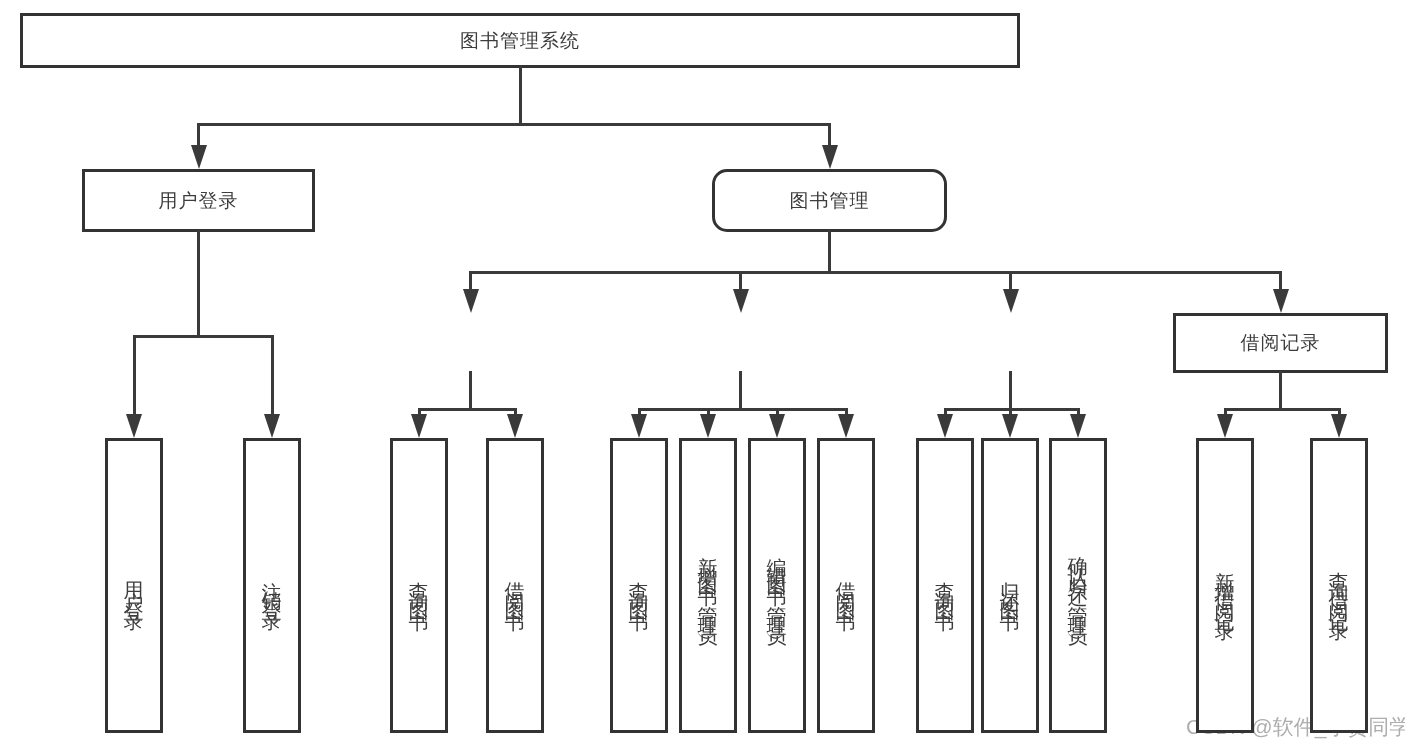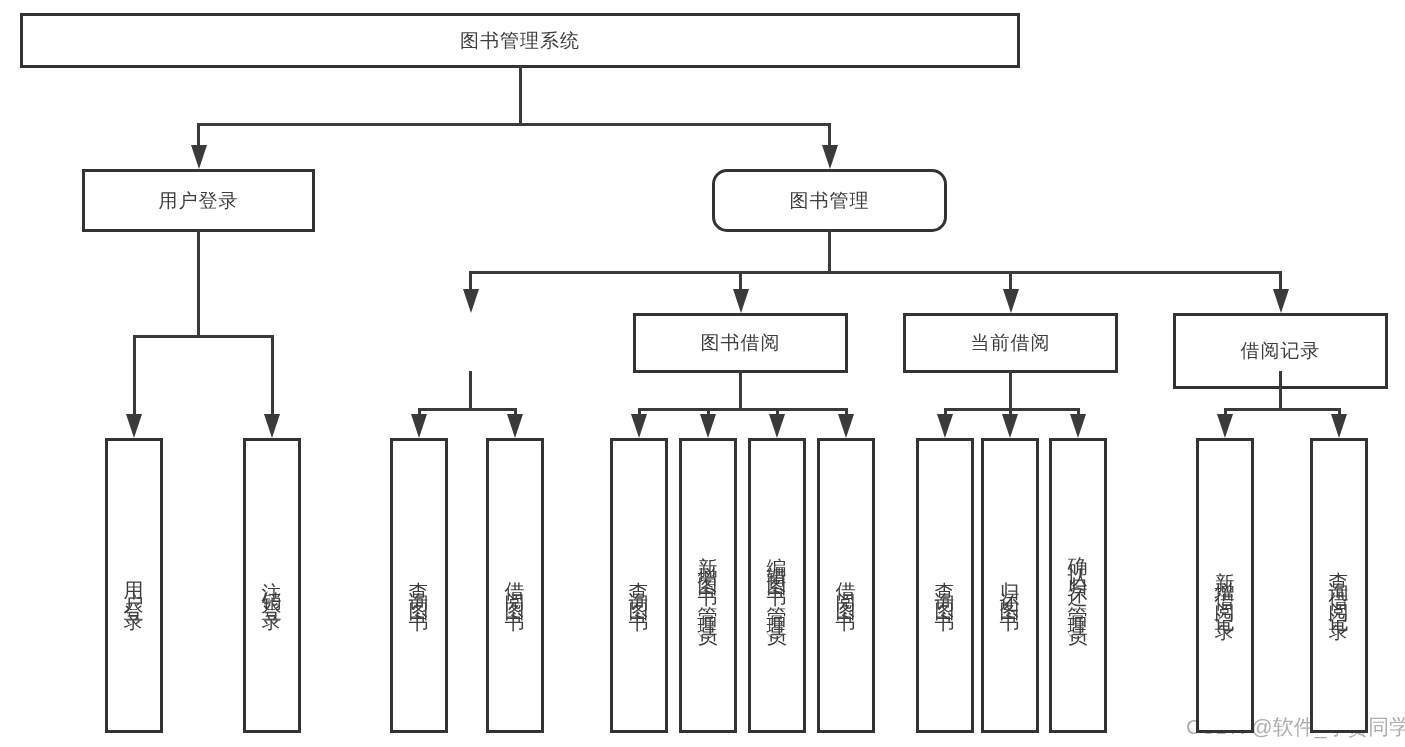--- a/index.html
+++ b/index.html
@@ -59,27 +59,21 @@
   <div class="watermark">CSDN @软件_小贺同学</div>
 <div class="node" style="left: 20px; top: 13px; width: 1000px; height: 55px;">
       <span class="lbl">图书管理系统</span>
     </div>
     <div class="node" style="left: 82px; top: 169px; width: 233px; height: 63px;">
       <span class="lbl">用户登录</span>
     </div>
     <div class="node" style="left: 712px; top: 169px; width: 235px; height: 63px; border-radius: 15px;">
       <span class="lbl">图书管理</span>
     </div>
-    <div class="node" style="left: 633px; top: 313px; width: 215px; height: 60px;">
-      <span class="lbl">图书借阅</span>
-    </div>
-    <div class="node" style="left: 903px; top: 313px; width: 215px; height: 60px;">
-      <span class="lbl">当前借阅</span>
-    </div>
-    <div class="node" style="left: 1173px; top: 313px; width: 215px; height: 76px;">
+    <div class="node" style="left: 1173px; top: 313px; width: 215px; height: 60px;">
       <span class="lbl">借阅记录</span>
     </div>
     <div class="node v" style="left: 105px; top: 438px; width: 58px; height: 295px;">
       <span class="lbl">用户登录</span>
     </div>
     <div class="node v" style="left: 243px; top: 438px; width: 58px; height: 295px;">
       <span class="lbl">注销登录</span>
     </div>
     <div class="node v" style="left: 390px; top: 438px; width: 58px; height: 295px;">
       <span class="lbl">查询图书</span>

